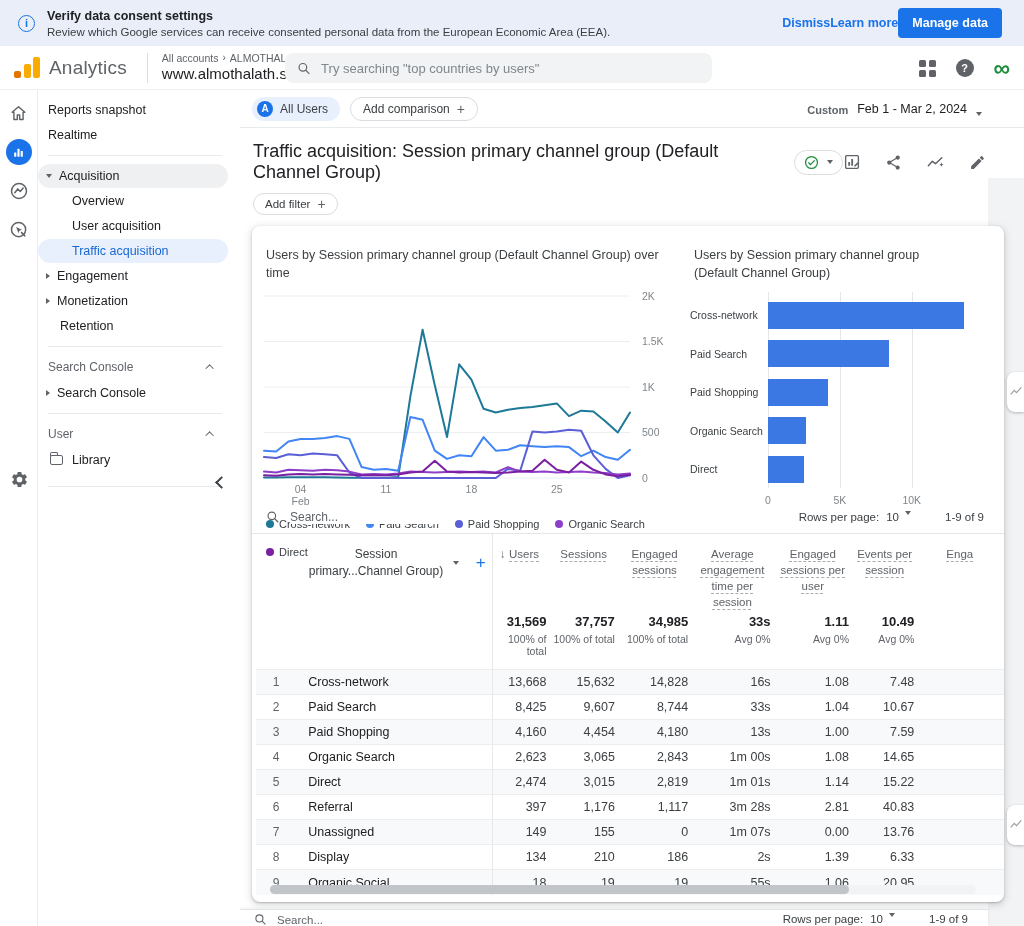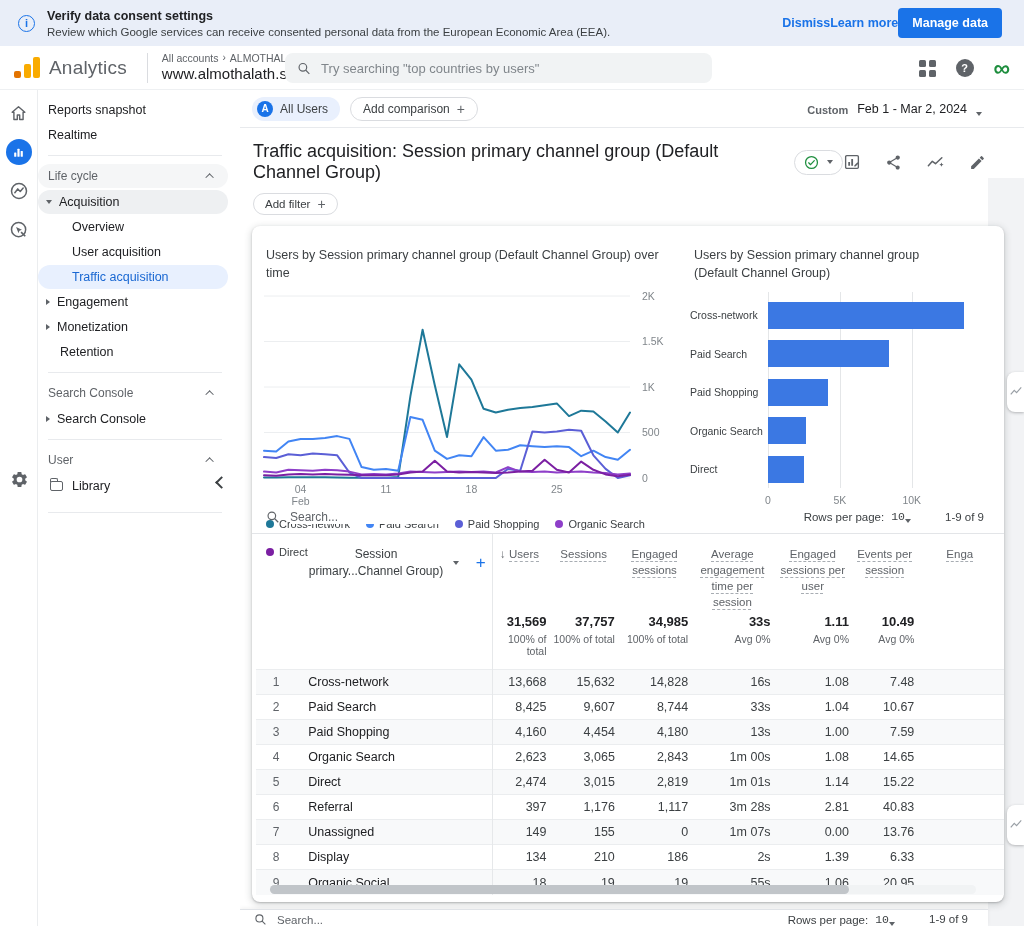--- a/index.html
+++ b/index.html
@@ -115,21 +115,21 @@
   .bar { height:27px; background:#3b78e3; position:relative; z-index:2;}
   .bar-axis { position:relative; height:16px; margin-top:6px;}
   .bar-axis span { position:absolute; transform:translateX(-50%); font-size:10.5px; color:#80868b;}
   
   .table-toolbar { display:flex; align-items:center; height:34px; padding:0 20px 0 14px;
     border-bottom:1px solid #e3e5e8; margin-top:2px;}
   .tsearch { display:flex; align-items:flex-end; gap:10px; flex:1;}
   .tsearch input { border:none; outline:none; font-size:12px; color:#3c4043; width:150px; font-family:inherit;}
   .tsearch input::placeholder { color:#5f6368;}
   .rpp { display:flex; align-items:center; gap:7px; font-size:11.5px; color:#3c4043;}
-  .rpp .val { display:flex; align-items:flex-end; cursor:pointer;font-family:Liberation Mono, monospace; }
+  .rpp .val { display:flex; align-items:flex-start; gap:6px; cursor:pointer; }
   .range { font-size:11.5px; color:#3c4043; margin-left:34px;}
   table { border-collapse:collapse; table-layout:fixed; width:785px; margin-left:4px; }
   col.c-num{width:40px} col.c-name{width:195px} col.c1{width:60px} col.c2{width:68px}
   col.c3{width:73px} col.c4{width:82px} col.c5{width:78px} col.c6{width:65px} col.c7{width:120px}
   thead th { vertical-align:top; padding-top:12px; font-weight:400; font-size:11.5px; color:#5f6368;
     padding-right:6px; line-height:1.4;}
   thead th .thl { text-decoration:underline dashed; text-decoration-color:#a8adb3; text-decoration-thickness:1px; text-underline-offset:3px; cursor:pointer;}
   th.dim-h { text-align:center; padding-left:12px; }
   .dim-inner { display:flex; align-items:center; gap:9px; font-size:12px; color:#3c4043;}
   .dim-plus { color:#1a73e8; font-size:17px; font-weight:400; margin-left:8px; cursor:pointer;}
@@ -249,24 +249,20 @@
   </div>
 
   <div class="sidenav">
     <div class="nav-item">
         <span>Reports snapshot</span>
       </div>
     <div class="nav-item">
         <span>Realtime</span>
       </div>
     <div class="nav-divider"></div>
-    <div class="nav-sec shaded">
-      <span>Life cycle</span>
-      <span class="chev-up"></span>
-    </div>
     <div class="nav-parent hovered">
       <span class="tri-d"></span>
       <span>Acquisition</span>
     </div>
     <div class="nav-child">
         <span>Overview</span>
       </div>
     <div class="nav-child">
         <span>User acquisition</span>
       </div>

